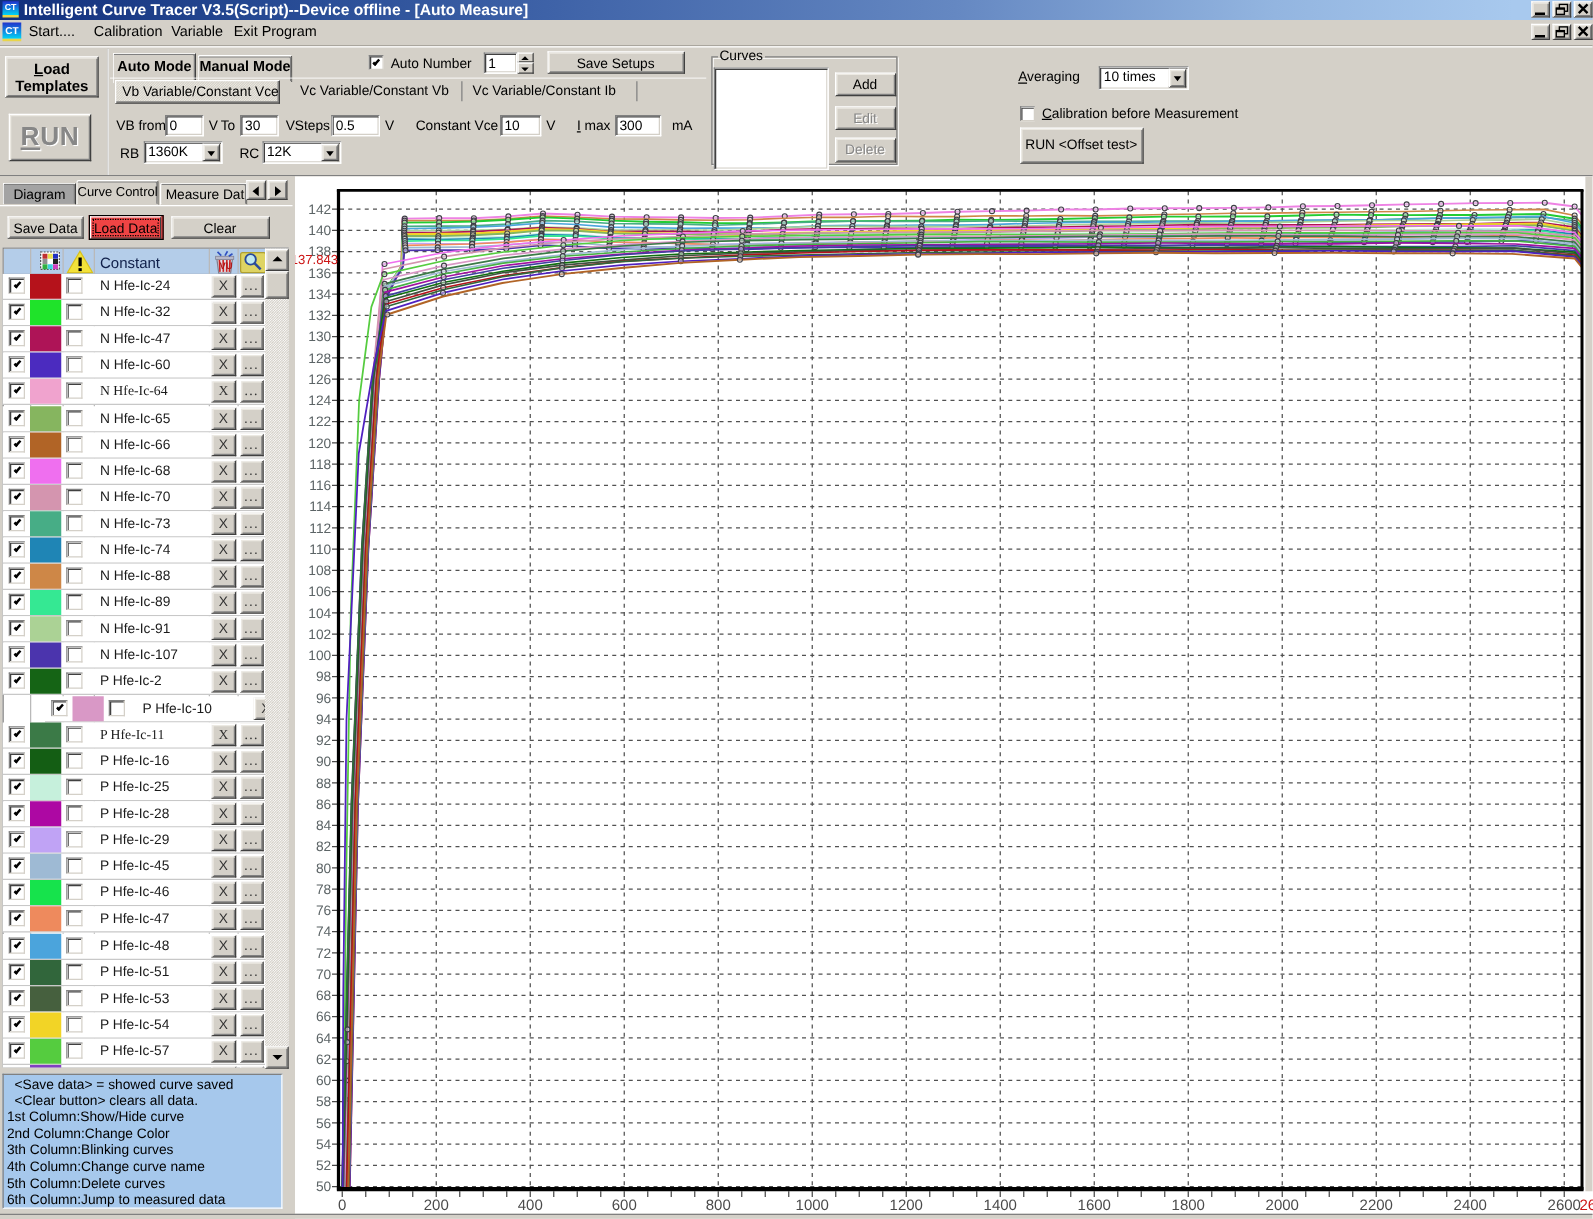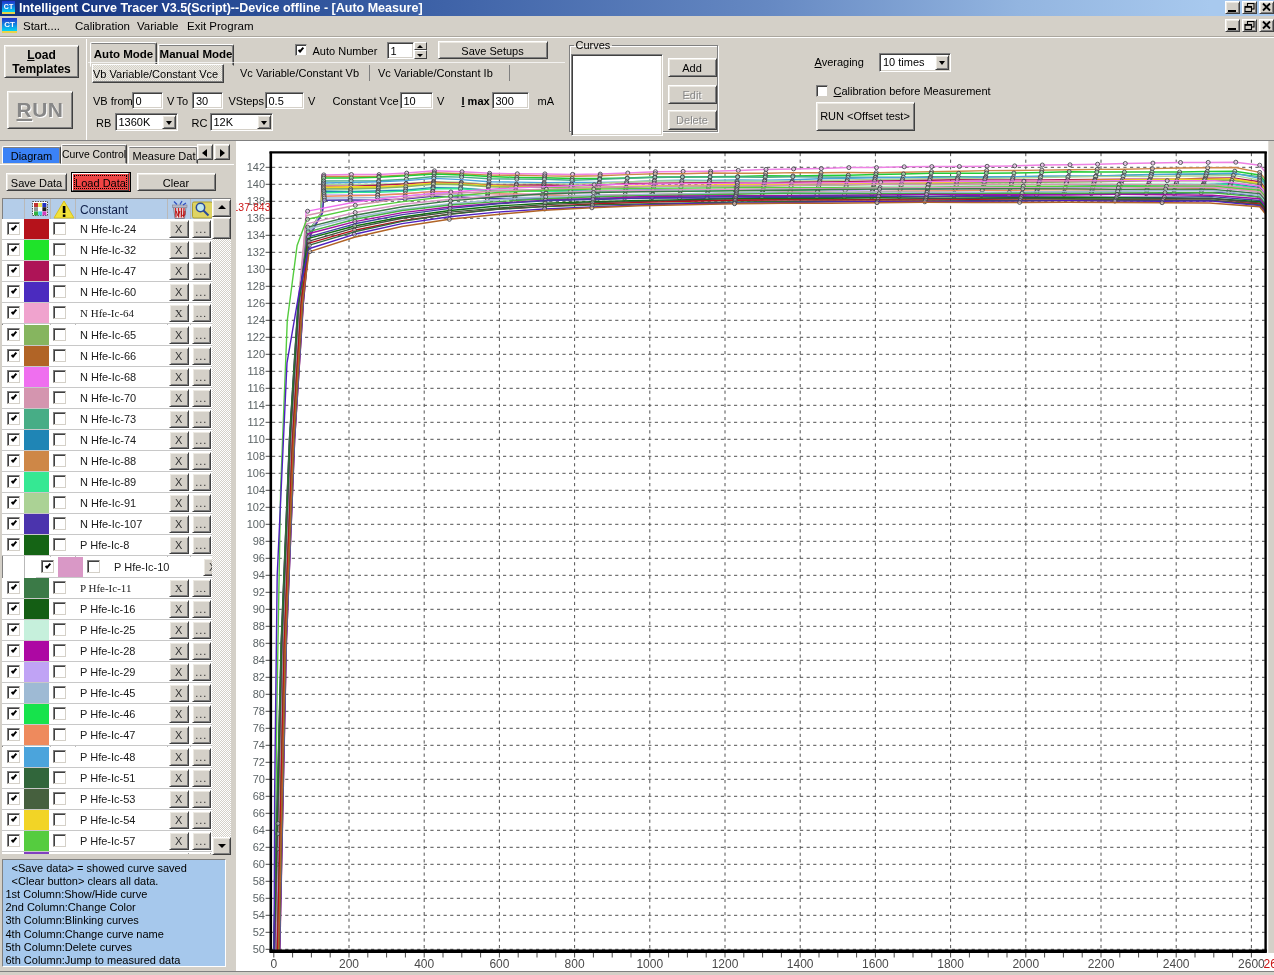--- a/index.html
+++ b/index.html
@@ -86,38 +86,38 @@
 
 <div class="abs" style="left:0;top:37px;width:1274px;height:104px;background:#d4d0c8;border-top:1px solid #fff;border-bottom:1px solid #808080;">
   <div class="btn" style="left:4px;top:7px;width:75px;height:33px;font-weight:bold;font-size:12px;line-height:14px;padding-top:2px;"><u>L</u>oad<br>Templates</div>
   <div class="btn dis" style="left:7px;top:53px;width:66px;height:38px;font-weight:bold;font-size:21px;letter-spacing:0.5px;padding-top:6px;"><u>R</u>UN</div>
   <div class="abs" style="left:86px;top:1px;width:1px;height:101px;background:#808080;border-right:1px solid #fff;"></div>
 
   <div class="abs" style="left:90px;top:3.5px;width:67px;height:25px;background:#d4d0c8;border:1px solid;border-color:#ffffff #404040 #d4d0c8 #ffffff;box-shadow:inset -1px 1px 0 #808080;border-radius:2px 2px 0 0;font-weight:bold;font-size:11.5px;text-align:center;padding-top:5px;">Auto Mode</div>
   <div class="abs" style="left:158px;top:6px;width:76px;height:22px;background:#d4d0c8;border:1px solid;border-color:#ffffff #404040 #d4d0c8 #ffffff;box-shadow:inset -1px 1px 0 #808080;border-radius:2px 2px 0 0;font-weight:bold;font-size:11.5px;text-align:center;padding-top:3px;">Manual Mode</div>
   <div class="abs" style="left:88px;top:23.5px;width:477px;height:1px;background:#ffffff;opacity:0.7;"></div>
 
-  <div class="abs stip" style="left:92px;top:25.5px;width:132px;height:19.5px;border:1px solid;border-color:#ffffff #404040 #404040 #ffffff;box-shadow:inset -1px -1px 0 #808080;text-align:left;padding-top:3.5px;">Vb Variable/Constant Vce</div>
+  <div class="abs stip" style="left:92px;top:25.5px;width:132px;height:19.5px;border:1px solid;border-color:#ffffff #404040 #404040 #ffffff;box-shadow:inset -1px -1px 0 #808080;text-align:right;padding-top:3.5px;">Vb Variable/Constant Vce</div>
   <div class="lbl" style="left:240px;top:29px;">Vc Variable/Constant Vb</div>
   <div class="abs" style="left:369px;top:27px;width:1px;height:16px;background:#808080;"></div>
   <div class="lbl" style="left:378px;top:29px;">Vc Variable/Constant Ib</div>
   <div class="abs" style="left:509px;top:27px;width:1px;height:16px;background:#808080;"></div>
 
   <div class="lbl" style="left:93px;top:57px;">VB from</div>
   <div class="edit" style="left:131.5px;top:53.5px;width:31px;height:17px;">0</div>
   <div class="lbl" style="left:167px;top:57px;">V</div>
   <div class="lbl" style="left:176.5px;top:57px;">To</div>
   <div class="edit" style="left:192px;top:53.5px;width:31px;height:17px;">30</div>
   <div class="lbl" style="left:228.5px;top:57px;">VSteps</div>
   <div class="edit" style="left:264.5px;top:53.5px;width:39px;height:17px;">0.5</div>
   <div class="lbl" style="left:308px;top:57px;">V</div>
   <div class="lbl" style="left:332.5px;top:57px;">Constant Vce</div>
   <div class="edit" style="left:399.5px;top:53.5px;width:33px;height:17px;">10</div>
   <div class="lbl" style="left:437px;top:57px;">V</div>
-  <div class="lbl" style="left:461.5px;top:57px;font-weight:bold;"><u>I</u>&nbsp;max</div>
+  <div class="lbl" style="left:461.5px;top:57px;"><u>I</u>&nbsp;max</div>
   <div class="edit" style="left:491.5px;top:53.5px;width:37px;height:17px;">300</div>
   <div class="lbl" style="left:537.5px;top:57px;">mA</div>
 
   <div class="lbl" style="left:96px;top:79px;">RB</div>
   <div class="edit" style="left:114.5px;top:75px;width:63px;height:18px;">1360K<span class="ddbtn">
         <span class="arr" style="left:3px;top:5px;"></span>
       </span></div>
   <div class="lbl" style="left:191.5px;top:79px;">RC</div>
   <div class="edit" style="left:209.5px;top:75px;width:63px;height:18px;">12K<span class="ddbtn">
         <span class="arr" style="left:3px;top:5px;"></span>
@@ -1063,21 +1063,21 @@
         <text x="1176.2" y="968">2400</text>
         <text x="1251.4" y="968">2600</text>
       </g>
 <text x="270.5" y="211" font-size="10.5px" fill="#cc1414" text-anchor="end">137.843</text>
 <text x="1263.5" y="968" font-size="12px" fill="#cc1414">260</text>
 <rect x="1268.3" y="141" width="5.7" height="812" fill="#d4d0c8"></rect>
 </svg>
 
   <div class="abs" style="left:0;top:0;width:234px;height:830px;background:#d4d0c8;">
 
-    <div class="abs" style="left:2px;top:5px;width:59px;height:18px;background:#3b82f6;border:1px solid;border-color:#fff #404040 #d4d0c8 #fff;box-shadow:inset -1px 1px 0 #808080;border-radius:2px 2px 0 0;text-align:center;padding-top:3px;">Diagram</div>
+    <div class="abs" style="left:2px;top:5px;width:59px;height:18px;background:#a3a3a3;border:1px solid;border-color:#fff #404040 #d4d0c8 #fff;box-shadow:inset -1px 1px 0 #808080;border-radius:2px 2px 0 0;text-align:center;padding-top:3px;">Diagram</div>
     <div class="abs" style="left:61px;top:2.5px;width:66px;height:20.5px;background:#d4d0c8;border:1px solid;border-color:#fff #404040 #d4d0c8 #fff;box-shadow:inset -1px 1px 0 #808080;border-radius:2px 2px 0 0;text-align:center;padding-top:4.5px;white-space:nowrap;font-size:10.4px;">Curve Control</div>
     <div class="abs" style="left:127.5px;top:5px;width:70px;height:18px;background:#d4d0c8;border:1px solid;border-color:#fff #404040 #d4d0c8 #fff;box-shadow:inset -1px 1px 0 #808080;border-radius:2px 2px 0 0;text-align:left;padding:3px 0 0 4px;overflow:hidden;white-space:nowrap;">Measure Dat…</div>
     <div class="abs" style="left:197px;top:3px;width:16px;height:16px;background:#d4d0c8;border:1px solid;border-color:#fff #404040 #404040 #fff;box-shadow:inset 1px 1px 0 #ece9e2, inset -1px -1px 0 #808080;">
         <span style="position:absolute;left:4px;top:3.5px;width:0;height:0;border-top:4px solid transparent;border-bottom:4px solid transparent;border-right:5px solid #000;"></span>
       </div>
     <div class="abs" style="left:213.5px;top:3px;width:16px;height:16px;background:#d4d0c8;border:1px solid;border-color:#fff #404040 #404040 #fff;box-shadow:inset 1px 1px 0 #ece9e2, inset -1px -1px 0 #808080;">
         <span style="position:absolute;left:5px;top:3.5px;width:0;height:0;border-top:4px solid transparent;border-bottom:4px solid transparent;border-left:5px solid #000;"></span>
       </div>
     <div class="abs" style="left:0px;top:23px;width:234px;height:1px;background:#fff;"></div>
 
@@ -1282,21 +1282,21 @@
 <span class="nm">N Hfe-Ic-107</span>
 <span class="gb xb">X</span>
 <span class="gb db">...</span>
 </div>
 <div class="trow" style="top:316px;">
 <span class="cb" style="left:5px;top:3px;">
             <i></i>
           </span>
 <span class="sw" style="background:#156415;"></span>
 <span class="cb" style="left:51px;top:3px;"></span>
-<span class="nm">P Hfe-Ic-8</span>
+<span class="nm">P Hfe-Ic-2</span>
 <span class="gb xb">X</span>
 <span class="gb db">...</span>
 </div>
 <div class="trow" style="top:338px;margin-left:34px;">
 <span class="cb" style="left:5px;top:3px;">
             <i></i>
           </span>
 <span class="sw" style="background:#d998c6;"></span>
 <span class="cb" style="left:51px;top:3px;"></span>
 <span class="nm">P Hfe-Ic-10</span>

